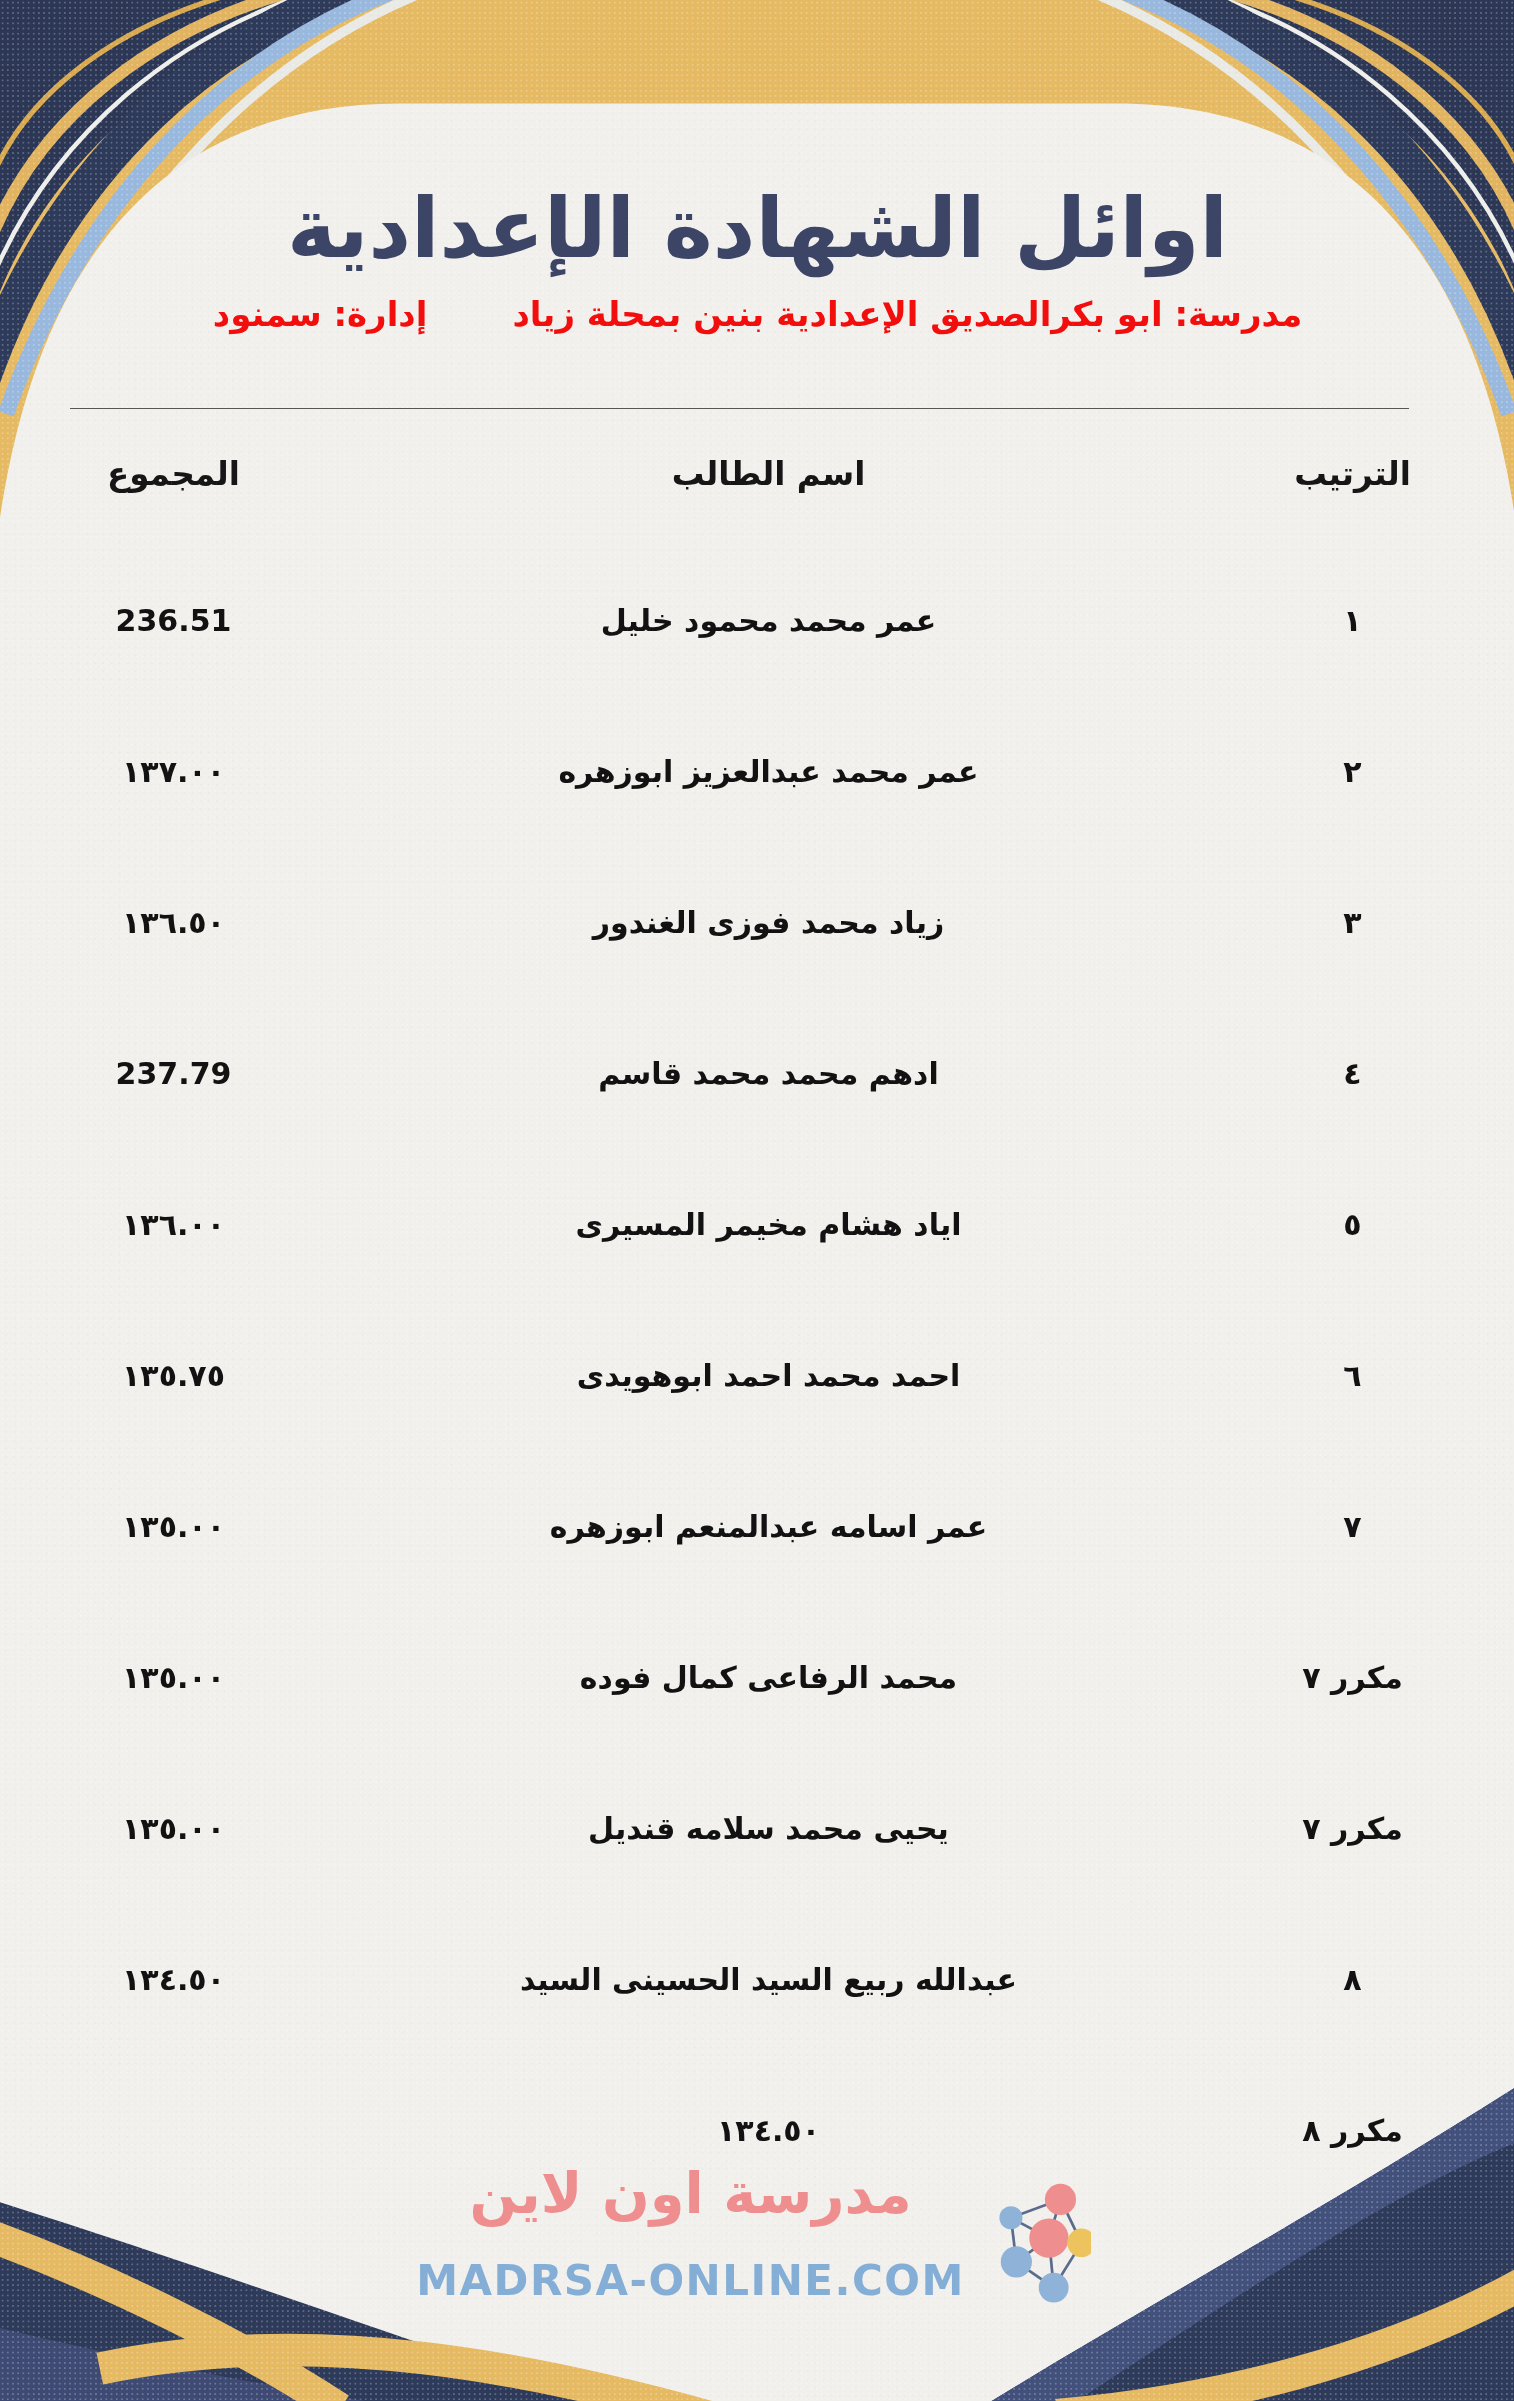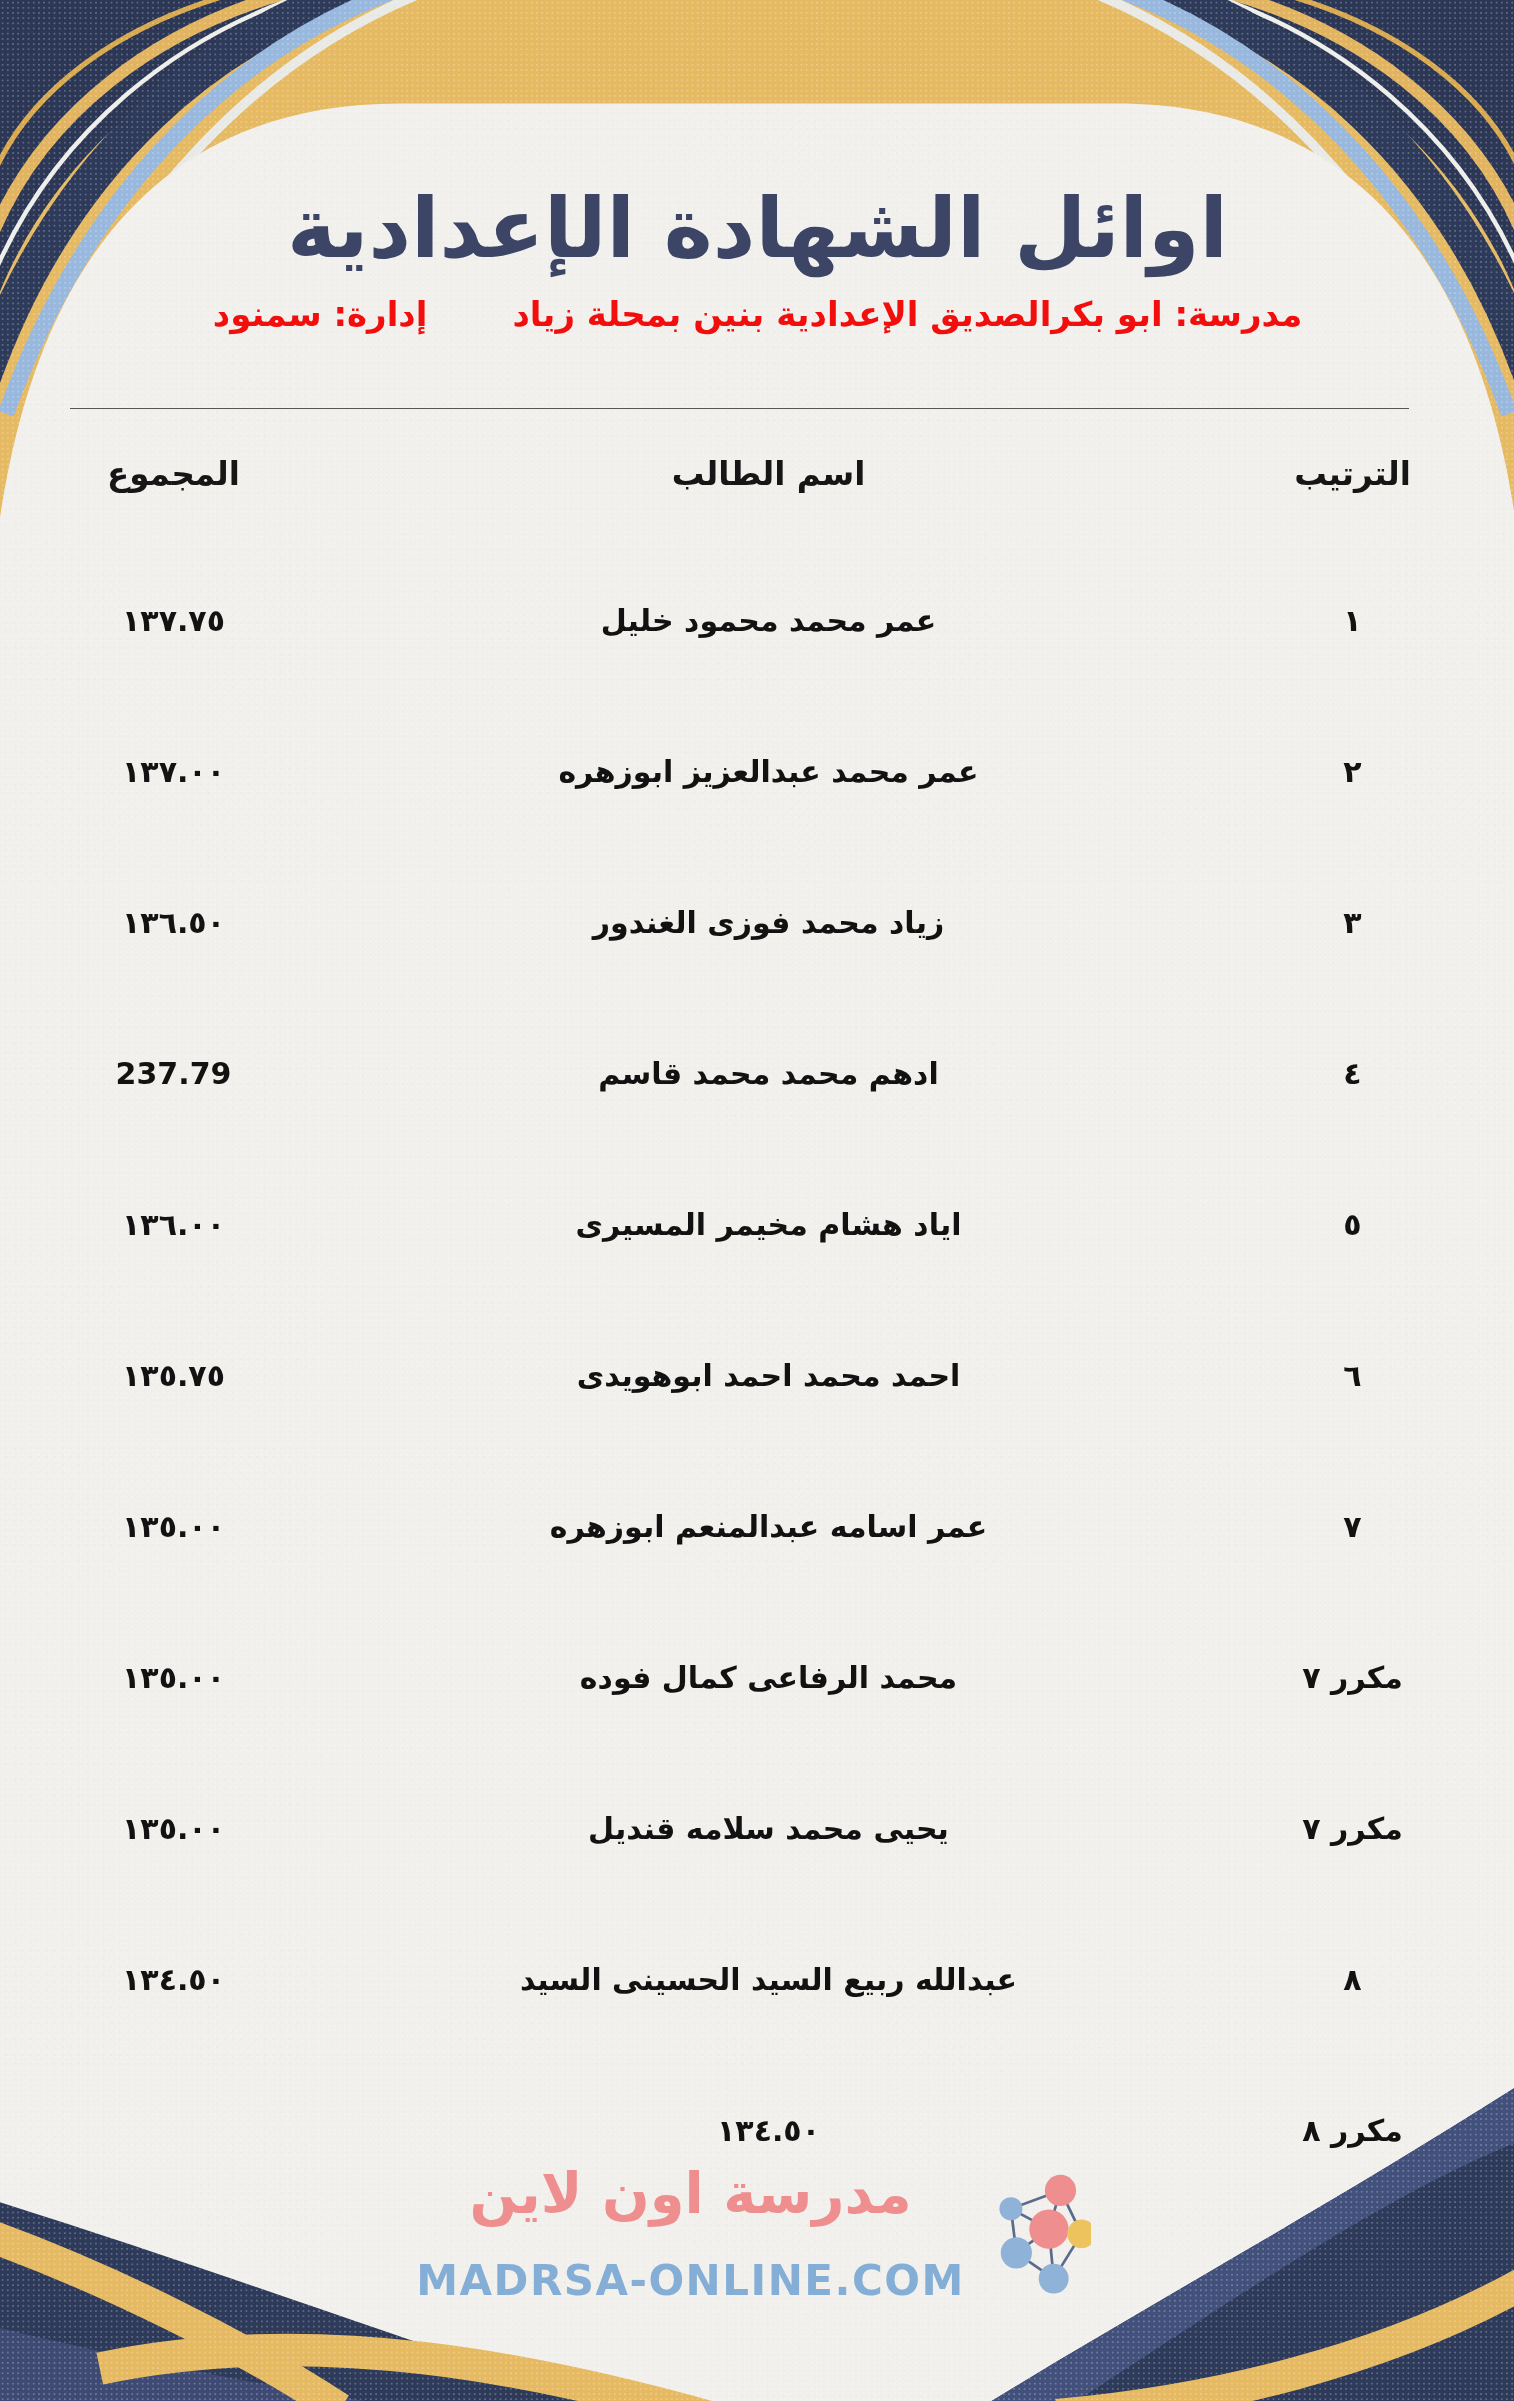--- a/index.html
+++ b/index.html
@@ -19,21 +19,21 @@
     justify-content:center;gap:85px;color:#f30e0e;font-size:34px;font-weight:bold;}
   .divider{position:absolute;top:408px;left:70px;width:1339px;height:0;
     border-top:1.5px solid #565656;}
   .results{position:absolute;top:429px;right:70px;left:70px;direction:rtl;}
   .thead,.row{display:grid;grid-template-columns:185px 1fr 207px;align-items:center;text-align:center;}
   .thead{height:89px;font-size:32.5px;font-weight:bold;color:#161616;}
   .rows{margin-top:26.6px;}
   .row{height:151px;font-size:30px;font-weight:600;color:#121212;}
   .cell{padding:0 5.9px;}
   .logo{position:absolute;top:2161px;left:0;right:8px;display:flex;direction:ltr;
-    justify-content:center;align-items:center;gap:31px;}
+    justify-content:center;align-items:flex-end;gap:31px;}
   .logo-text{display:flex;flex-direction:column;align-items:center;gap:5.9px;}
   .logo-ar{font-size:56px;font-weight:bold;color:#ef8e8e;direction:rtl;}
   .logo-en{font-size:42px;font-weight:bold;color:#84aed6;letter-spacing:1.5px;margin-top:24px;}
   .logo-icon{width:95px;height:127px;}
 </style>
 </head>
 <body>
 
 <div class="page">
 
@@ -90,21 +90,21 @@
     <div class="results">
       <div class="thead">
         <div class="cell">الترتيب</div>
         <div class="cell">اسم الطالب</div>
         <div class="cell">المجموع</div>
       </div>
       <div class="rows">
   <div class="row">
     <div class="cell">١</div>
     <div class="cell">عمر محمد محمود خليل</div>
-    <div class="cell">١٣٧.٧٥</div>
+    <div class="cell">236.51</div>
   </div>
 
   <div class="row">
     <div class="cell">٢</div>
     <div class="cell">عمر محمد عبدالعزيز ابوزهره</div>
     <div class="cell">١٣٧.٠٠</div>
   </div>
 
   <div class="row">
     <div class="cell">٣</div>

